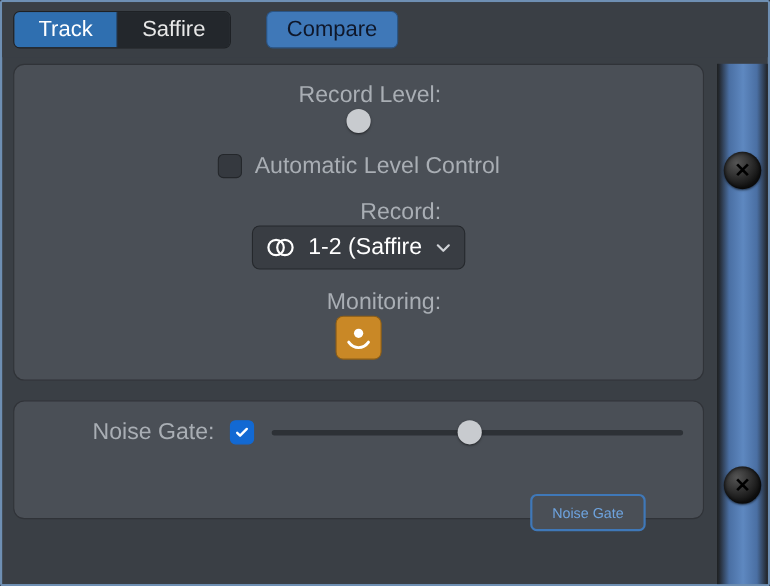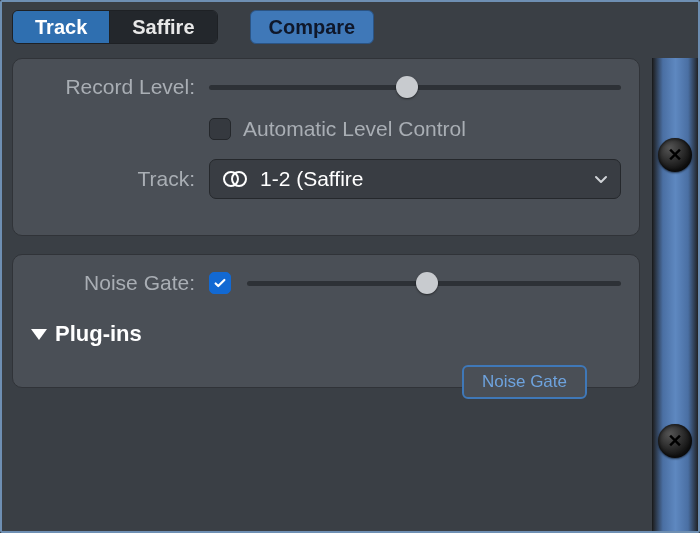--- a/index.html
+++ b/index.html
@@ -19,21 +19,20 @@
     border: 2px solid #6e8fb3;
     border-radius: 2px;
   }
   
   .tabbar {
     display: flex;
     align-items: center;
     gap: 0;
     padding: 8px 10px;
     background: #3a3f45;
-    font-weight: bold;
   }
   .seg {
     display: flex;
     border: 1px solid #1e2125;
     border-radius: 6px;
     overflow: hidden;
     height: 34px;
   }
   .seg .tab {
     display: flex;
@@ -97,20 +96,21 @@
   .disclosure {
     width: 0; height: 0;
     border-left: 8px solid transparent;
     border-right: 8px solid transparent;
     border-top: 11px solid #fff;
   }
   .row {
     display: flex;
     align-items: center;
     margin-bottom: 18px;
+    flex-direction: column;
   }
   .row-label {
     width: 178px;
     text-align: right;
     font-size: 21px;
     color: #a9aeb4;
     padding-right: 14px;
   }
   .row-control {
     flex: 1;
@@ -221,21 +221,21 @@
   .plugin-button {
     position: absolute;
     right: 52px;
     bottom: -12px;
     height: 34px;
     padding: 0 18px;
     background: #4a4f56;
     border: 2px solid #3f78b8;
     border-radius: 6px;
     color: #6ea3de;
-    font-size: 17px;
+    font-size: 13px;
     display: flex;
     align-items: center;
   }
   
   .side-rail {
     position: absolute;
     top: 56px;
     right: 0;
     width: 46px;
     bottom: 0;
@@ -304,55 +304,62 @@
         <div class="row-label"></div>
         <div class="row-control">
           <div class="checkbox" id="auto-check">
             
           </div>
           <span class="checkbox-label">Automatic Level Control</span>
         </div>
       </div>
 
       <div class="row">
-        <div class="row-label">Track:</div>
+        <div class="row-label">Record:</div>
         <div class="row-control">
           <div class="dropdown">
             <svg class="stereo-icon" viewBox="0 0 26 18">
               <circle cx="9" cy="9" r="7" stroke="#fff" stroke-width="2" fill="none"></circle>
               <circle cx="17" cy="9" r="7" stroke="#fff" stroke-width="2" fill="none"></circle>
             </svg>
             <span class="dropdown-text">1-2  (Saffire</span>
             <svg class="chevron" viewBox="0 0 14 14">
               <path d="M2 5l5 5 5-5" stroke="#d0d3d7" stroke-width="2" fill="none" stroke-linecap="round" stroke-linejoin="round"></path>
             </svg>
           </div>
         </div>
       </div>
 
+      <div class="row" style="margin-bottom:0">
+        <div class="row-label">Monitoring:</div>
+        <div class="row-control">
+          <div class="mon-toggle">
+            <svg viewBox="0 0 26 26">
+              <circle cx="13" cy="9" r="4.2" fill="#fff"></circle>
+              <path d="M4 17c2.5 3.5 6 5 9 5s6.5-1.5 9-5" stroke="#fff" stroke-width="2.6" fill="none" stroke-linecap="round"></path>
+            </svg>
+          </div>
+        </div>
+      </div>
     </div>
 
     <div class="panel cut" style="position:relative;">
       <div class="noisegate-row">
         <div class="row-label" style="width:178px">Noise Gate:</div>
         <div class="checkbox checked" id="ng-check">
           <svg viewBox="0 0 16 16">
               <path d="M3 8.5l3 3 7-7" stroke="#fff" stroke-width="2.5" fill="none" stroke-linecap="round" stroke-linejoin="round"></path>
             </svg>
         </div>
         <div class="slider" style="margin-left:16px">
           <div class="slider-track"></div>
           <div class="slider-thumb" id="ng-thumb" style="left: 48%;"></div>
         </div>
       </div>
 
-      <div class="panel-header" style="margin-bottom:0">
-        <span class="disclosure"></span>
-        <span class="panel-title">Plug-ins</span>
-      </div>
 
       <div class="plugin-button">
         <span>Noise Gate</span>
       </div>
     </div>
 
   </div>
 </div>
 
 </body></html>

